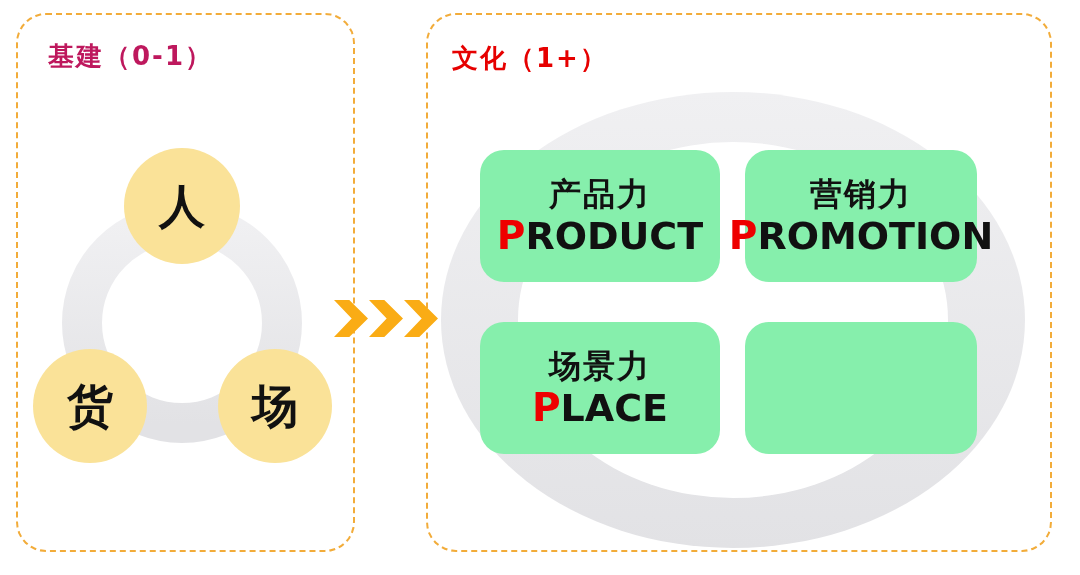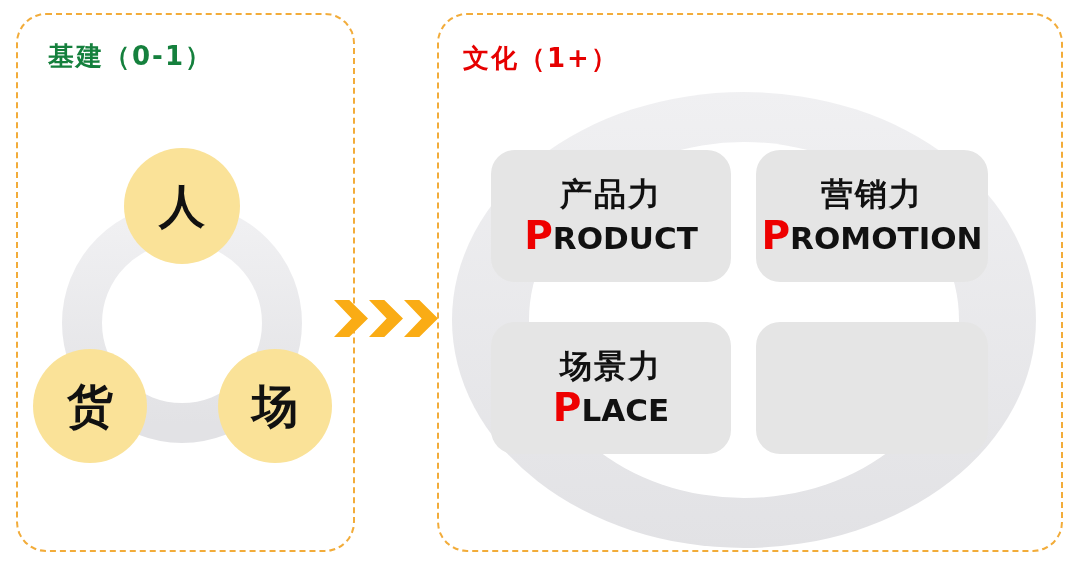--- a/index.html
+++ b/index.html
@@ -8,25 +8,25 @@
     font-family:"DejaVu Sans","Liberation Sans",sans-serif; overflow:hidden;
   }
 
   
   .panel {
     position:absolute; top:13px; height:539px;
     border:2px dashed #F2AC3A; border-radius:30px; background:transparent;
     box-sizing:border-box;
   }
   .panel-left  { left:16px;  width:339px; }
-  .panel-right { left:437px; width:626px; }
+  .panel-right { left:426px; width:626px; }
 
   .panel-title {
     position:absolute; font-weight:bold; font-size:26px; letter-spacing:2px;
-    color:#15803d; white-space:nowrap;
+    color:#be185d; white-space:nowrap;
   }
   .panel-left  .panel-title { left:30px; top:24px; }
   .panel-right .panel-title { left:24px; top:26px; color:#E60000; }
 
   
   .ring-svg { position:absolute; pointer-events:none; }
   .ring-left { left:44px; top:188px; }
   .node-circle {
     position:absolute; border-radius:50%; background:#FAE298;
     display:flex; align-items:center; justify-content:center;
@@ -46,31 +46,31 @@
   }
 
   
   .ring-right { left:13px; top:77px; }
   .cards-grid {
     position:absolute; left:52px; top:135px;
     display:grid; grid-template-columns:240px 232px; grid-template-rows:132px 132px;
     column-gap:25px; row-gap:40px;
   }
   .card {
-    background:#e5e5e5; border-radius:24px;
+    background:#86efac; border-radius:24px;
     display:flex; flex-direction:column; align-items:center; justify-content:center;
     gap:3px;
   }
   .card-zh {
     font-weight:bold; font-size:32px; color:#111111; line-height:1.1;
     letter-spacing:2px;
   }
   .card-en { font-weight:bold; line-height:1; white-space:nowrap; }
   .card-en .initial { color:#EE0000; font-size:39px; }
-  .card-en .rest    { color:#111111; font-size:31px; }
+  .card-en .rest    { color:#111111; font-size:38px; }
 </style>
 </head>
 <body>
 
 <div class="stage">
 
   <div class="panel panel-left">
     <div class="panel-title">基建（0-1）</div>
 
     <svg class="ring-svg ring-left" width="240" height="240" viewBox="0 0 240 240">

